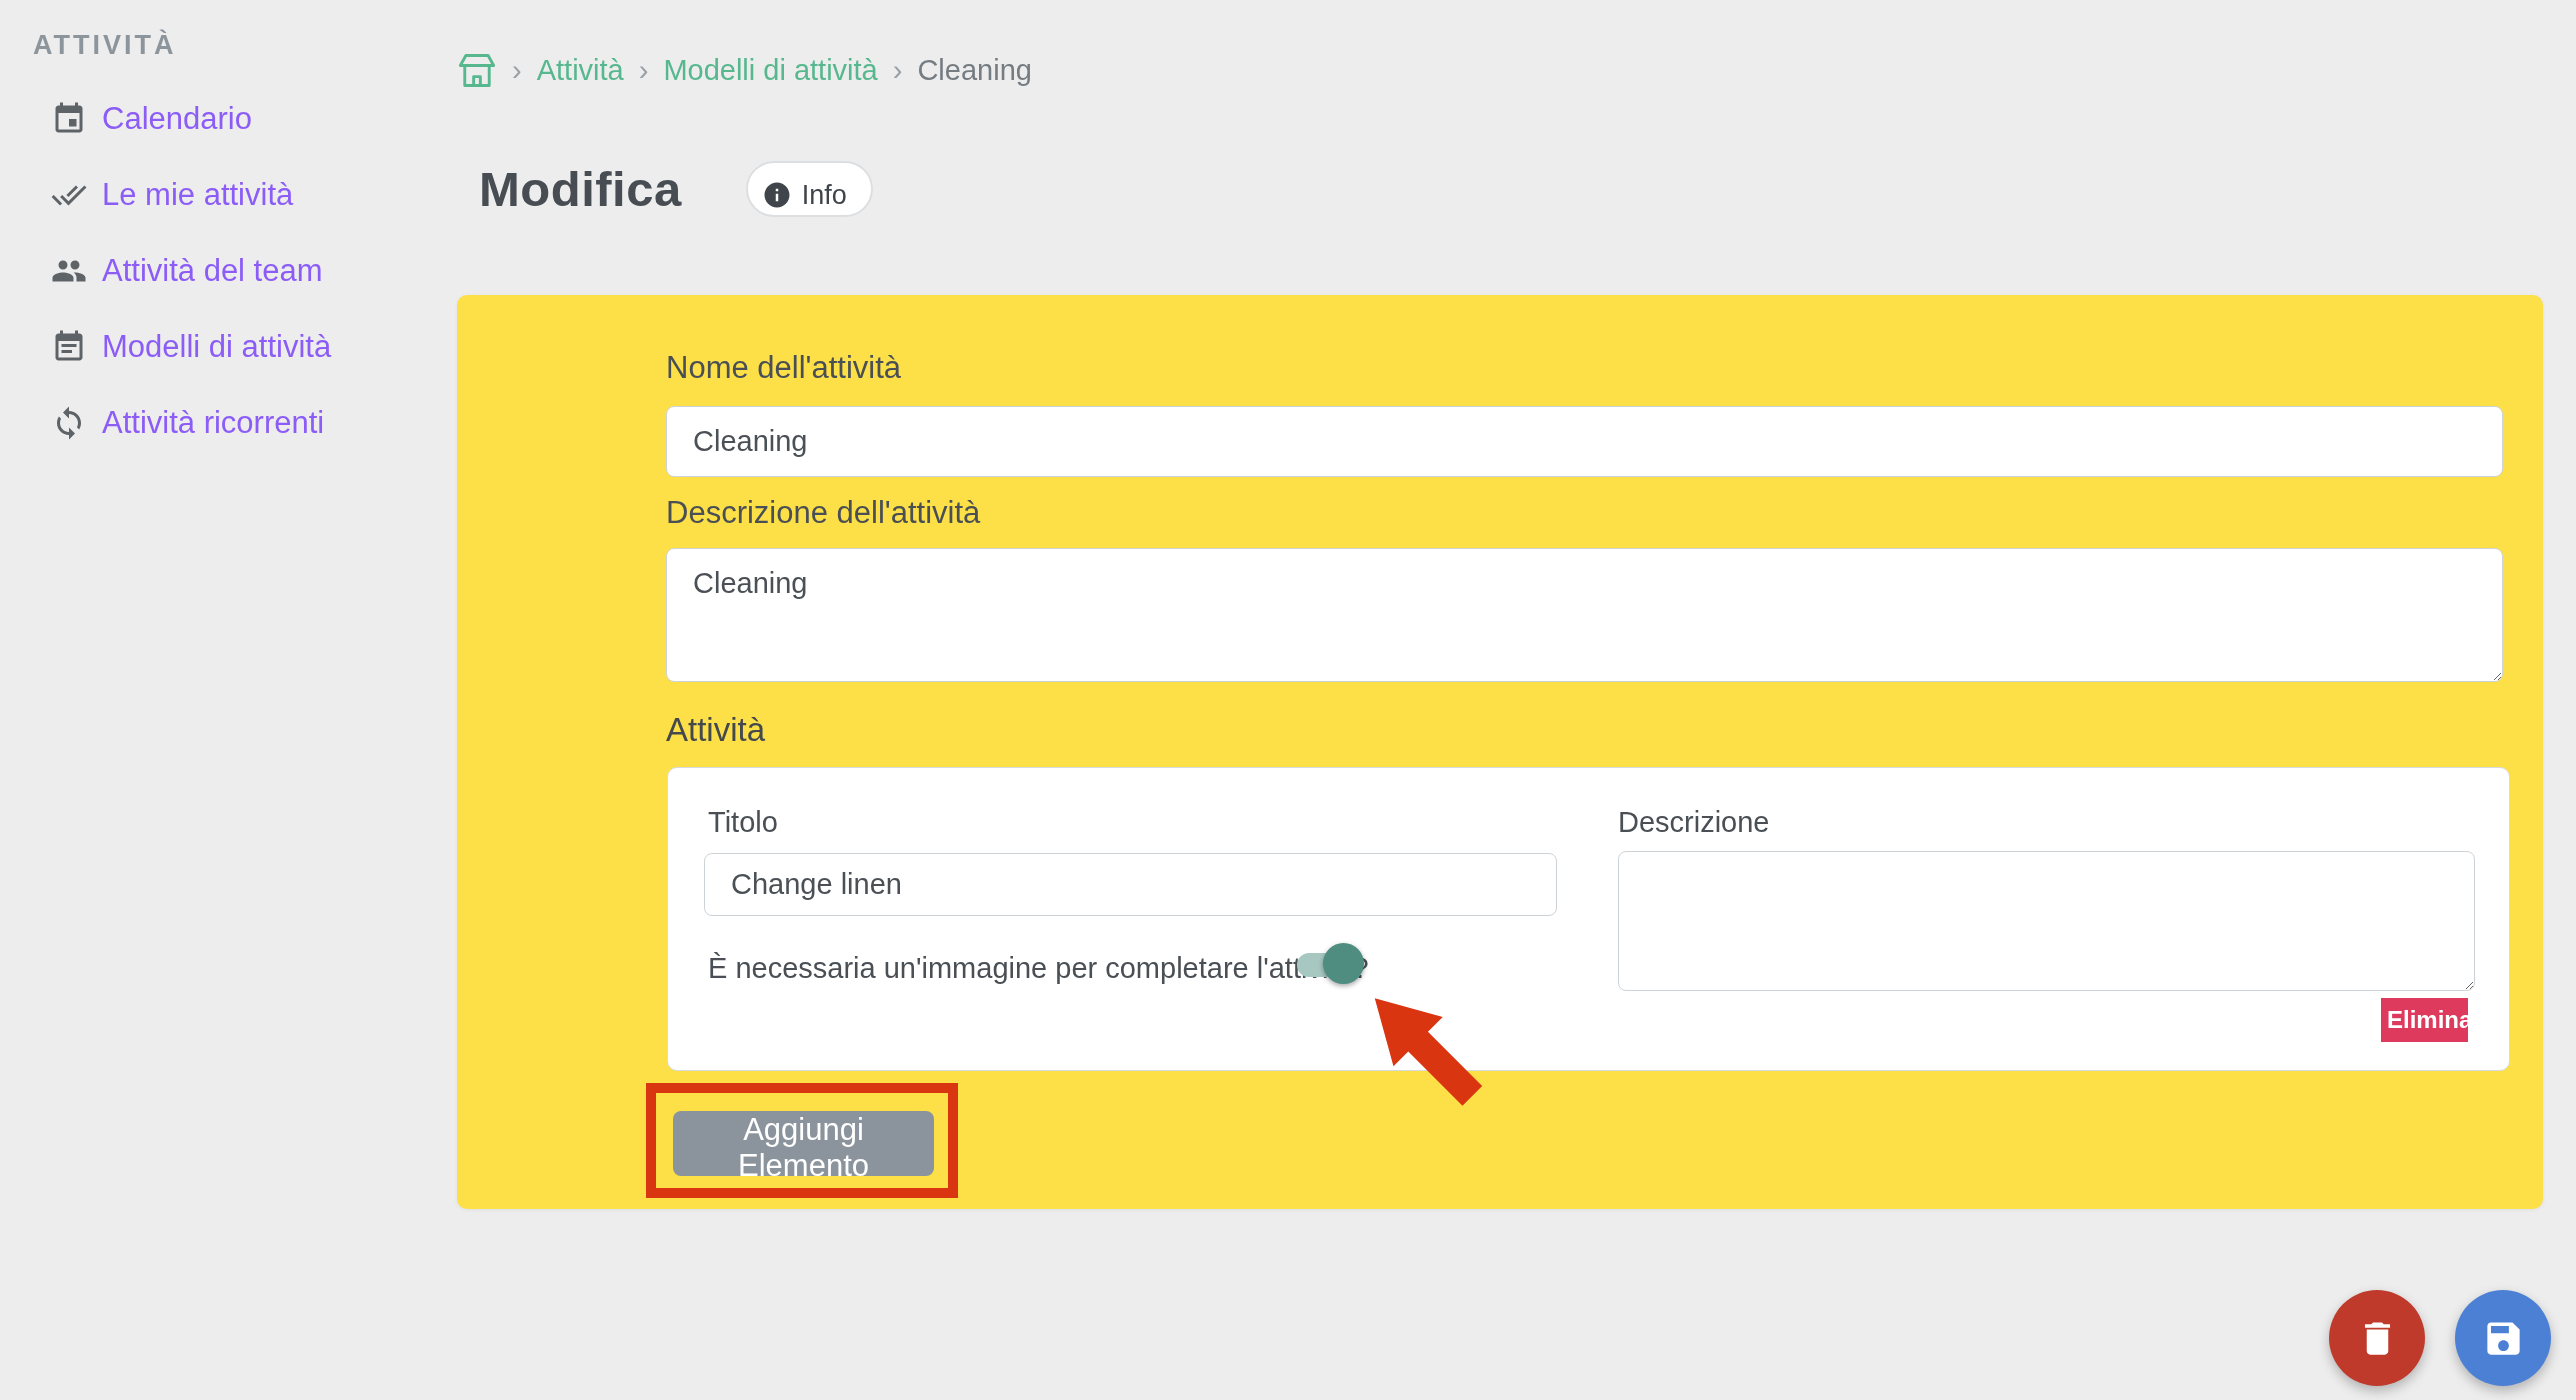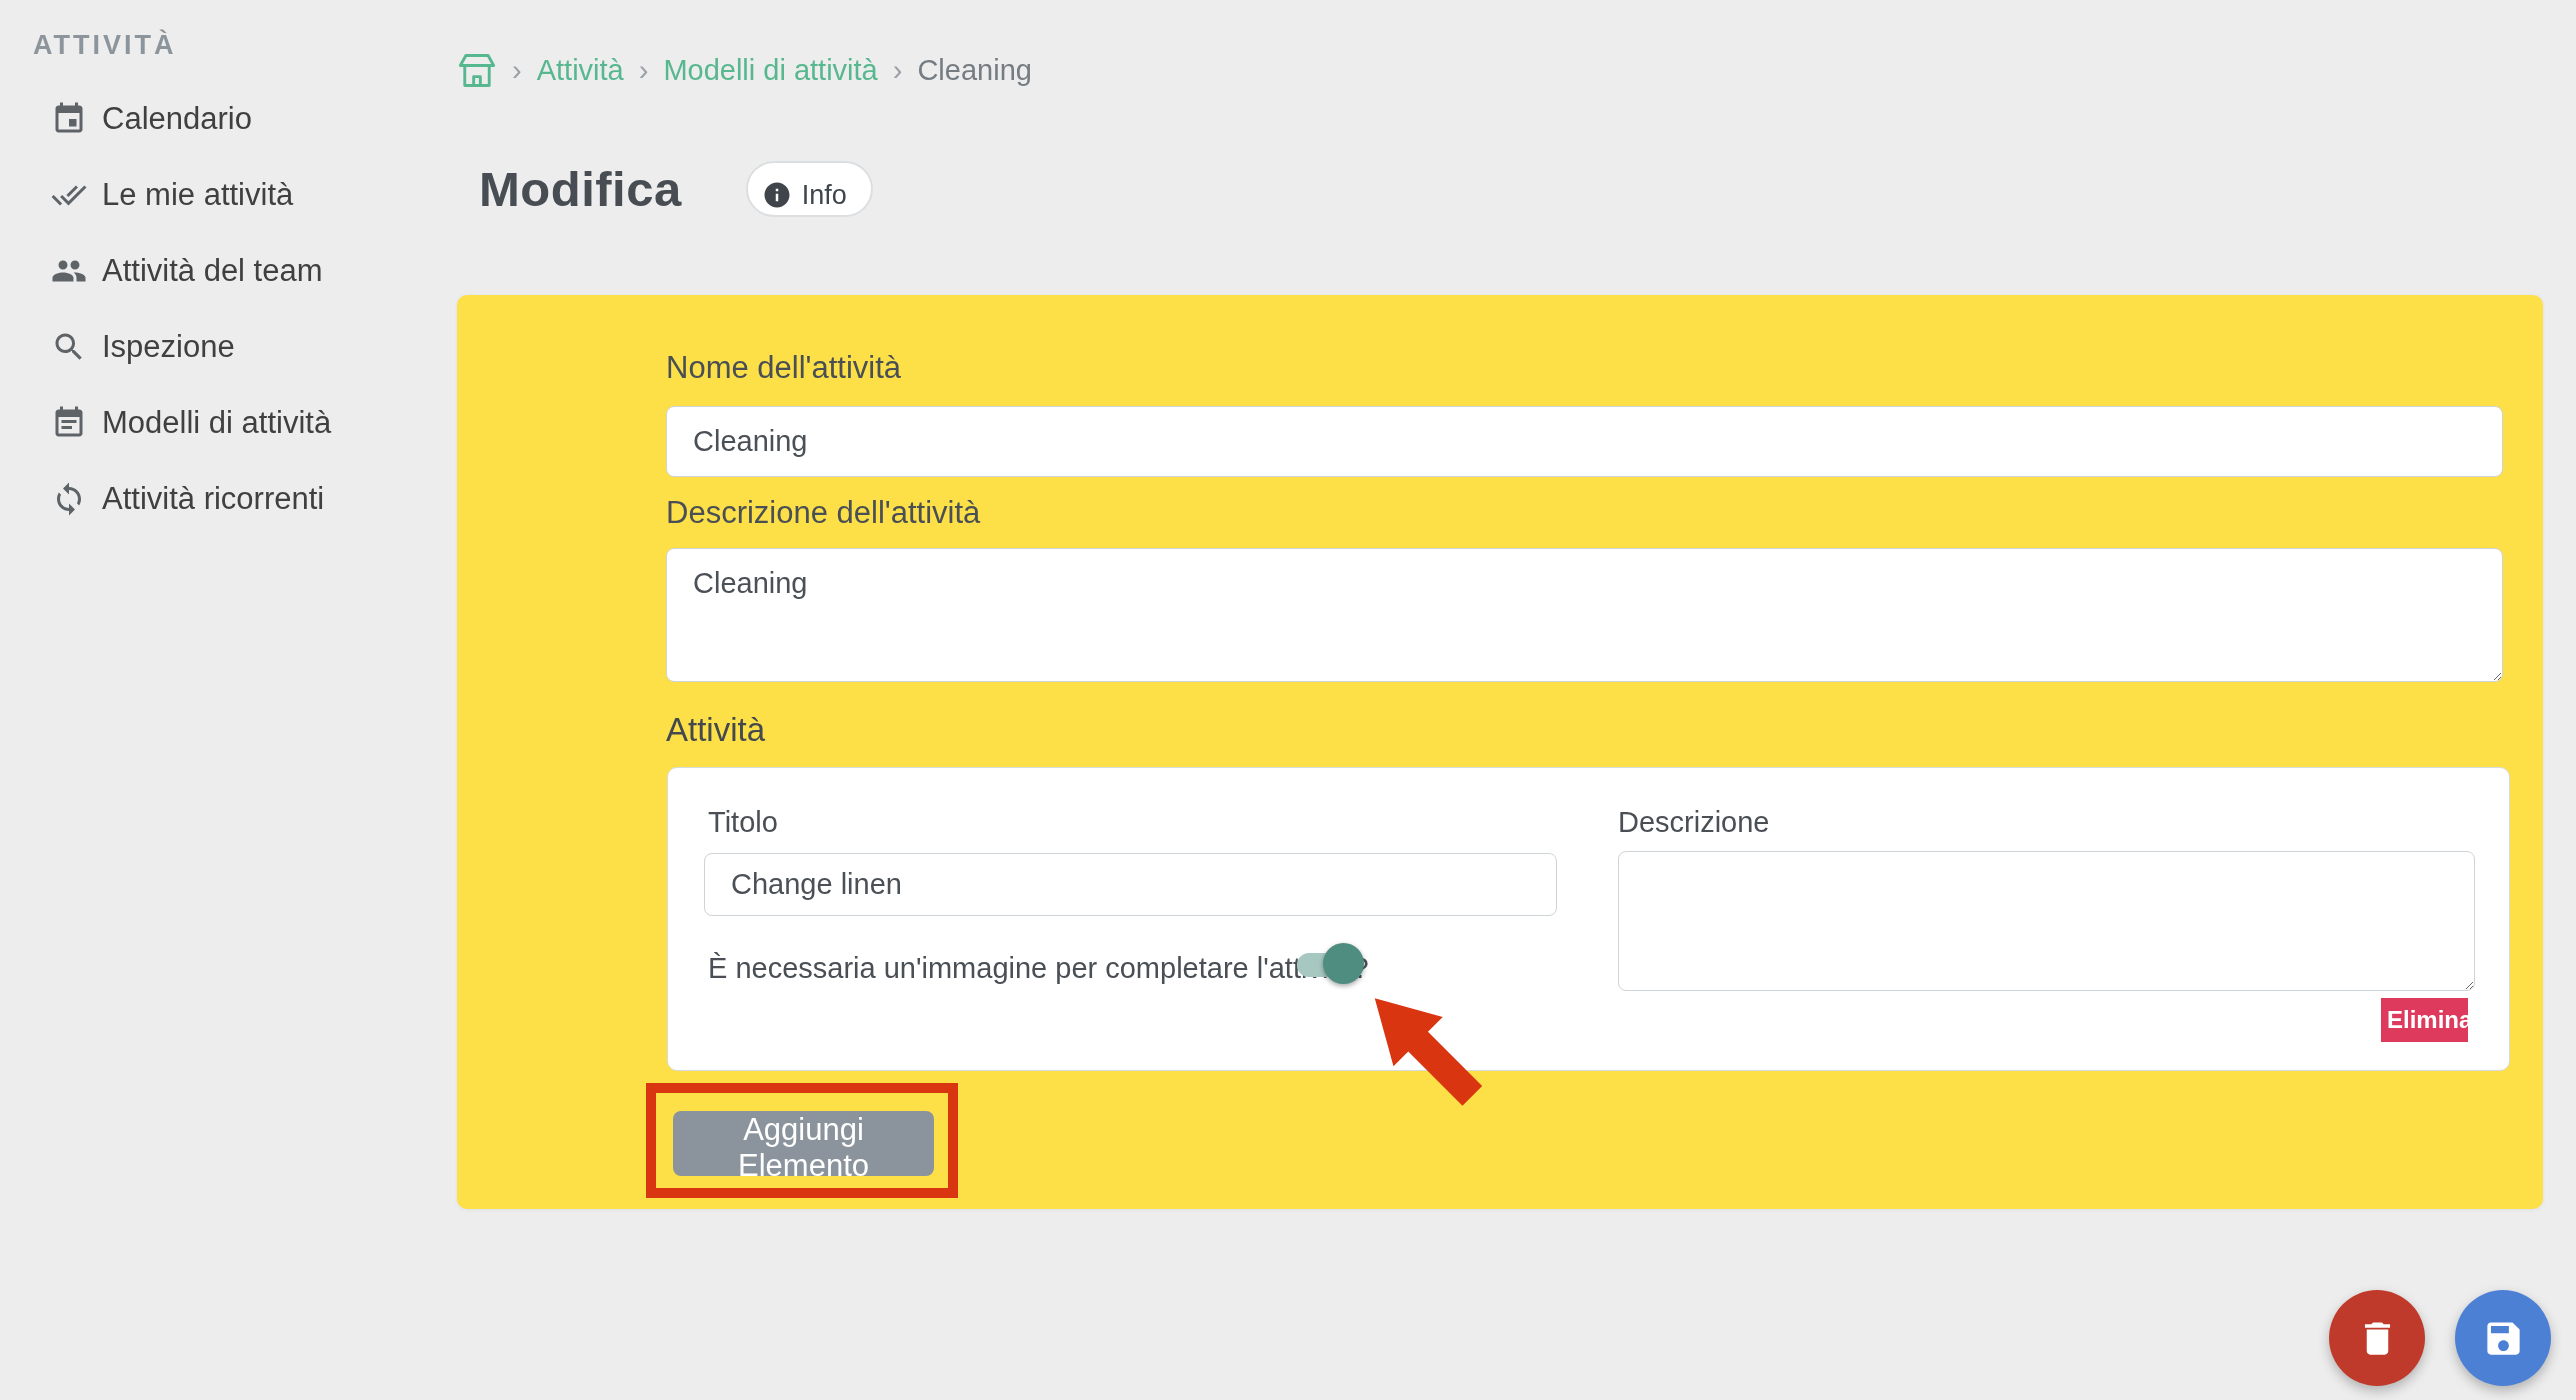--- a/index.html
+++ b/index.html
@@ -6,21 +6,21 @@
   html,body { margin:0; padding:0; }
   body { background:#ededed; font-family:"Liberation Sans", sans-serif; color:#4a5056; }
   .stage { position:relative; width:2576px; height:1401px; background:#ededed; overflow:hidden; }
 
   
   .sidebar { position:absolute; left:0; top:0; width:443px; height:1401px; }
   .sidebar-header { position:absolute; left:33px; top:30px; font-size:27px; font-weight:600;
                     letter-spacing:3px; color:#8d959c; }
   .side-nav { position:absolute; left:0; top:81px; width:443px; }
   .side-item { display:flex; align-items:center; height:76px; padding-left:51px; gap:15px;
-               color:#404040; cursor:pointer; }
+               color:#8b5cf6; cursor:pointer; }
   .side-item .icon { width:36px; height:36px; flex:0 0 36px; display:flex; align-items:center; }
   .side-item svg { width:36px; height:36px; fill:#5e6368; }
   .side-label { font-size:31px; }
 
   
   .breadcrumb { position:absolute; left:457px; top:51px; display:flex; align-items:center; gap:15px; }
   .crumb-home svg { width:40px; height:38px; display:block; }
   .crumb-link { font-size:29px; color:#57b78e; cursor:pointer; text-decoration:none; }
   .crumb-sep { font-size:29px; color:#9aa0a6; }
   .crumb-current { font-size:29px; color:#757c82; }
@@ -104,28 +104,20 @@
 
       <div class="side-item">
         <span class="icon">
           <svg viewBox="0 0 24 24">
               <path d="M16 11c1.66 0 2.99-1.34 2.99-3S17.66 5 16 5c-1.66 0-3 1.34-3 3s1.34 3 3 3zm-8 0c1.66 0 2.99-1.34 2.99-3S9.66 5 8 5C6.34 5 5 6.34 5 8s1.34 3 3 3zm0 2c-2.33 0-7 1.17-7 3.5V19h14v-2.5c0-2.33-4.67-3.5-7-3.5zm8 0c-.29 0-.62.02-.97.05 1.16.84 1.97 1.97 1.97 3.45V19h6v-2.5c0-2.33-4.67-3.5-7-3.5z"></path>
             </svg>
         </span>
         <span class="side-label">Attività del team</span>
       </div>
 
-      <div class="side-item">
-        <span class="icon">
-          <svg viewBox="0 0 24 24">
-              <path d="M15.5 14h-.79l-.28-.27C15.41 12.59 16 11.11 16 9.5 16 5.91 13.09 3 9.5 3S3 5.91 3 9.5 5.91 16 9.5 16c1.61 0 3.09-.59 4.23-1.57l.27.28v.79l5 4.99L20.49 19l-4.99-5zm-6 0C7.01 14 5 11.99 5 9.5S7.01 5 9.5 5 14 7.01 14 9.5 11.99 14 9.5 14z"></path>
-            </svg>
-        </span>
-        <span class="side-label">Ispezione</span>
-      </div>
 
       <div class="side-item">
         <span class="icon">
           <svg viewBox="0 0 24 24">
               <path d="M17 10H7v2h10v-2zm2-7h-1V1h-2v2H8V1H6v2H5c-1.11 0-1.99.9-1.99 2L3 19c0 1.1.89 2 2 2h14c1.1 0 2-.9 2-2V5c0-1.1-.9-2-2-2zm0 16H5V8h14v11zm-5-5H7v2h7v-2z"></path>
             </svg>
         </span>
         <span class="side-label">Modelli di attività</span>
       </div>
 

